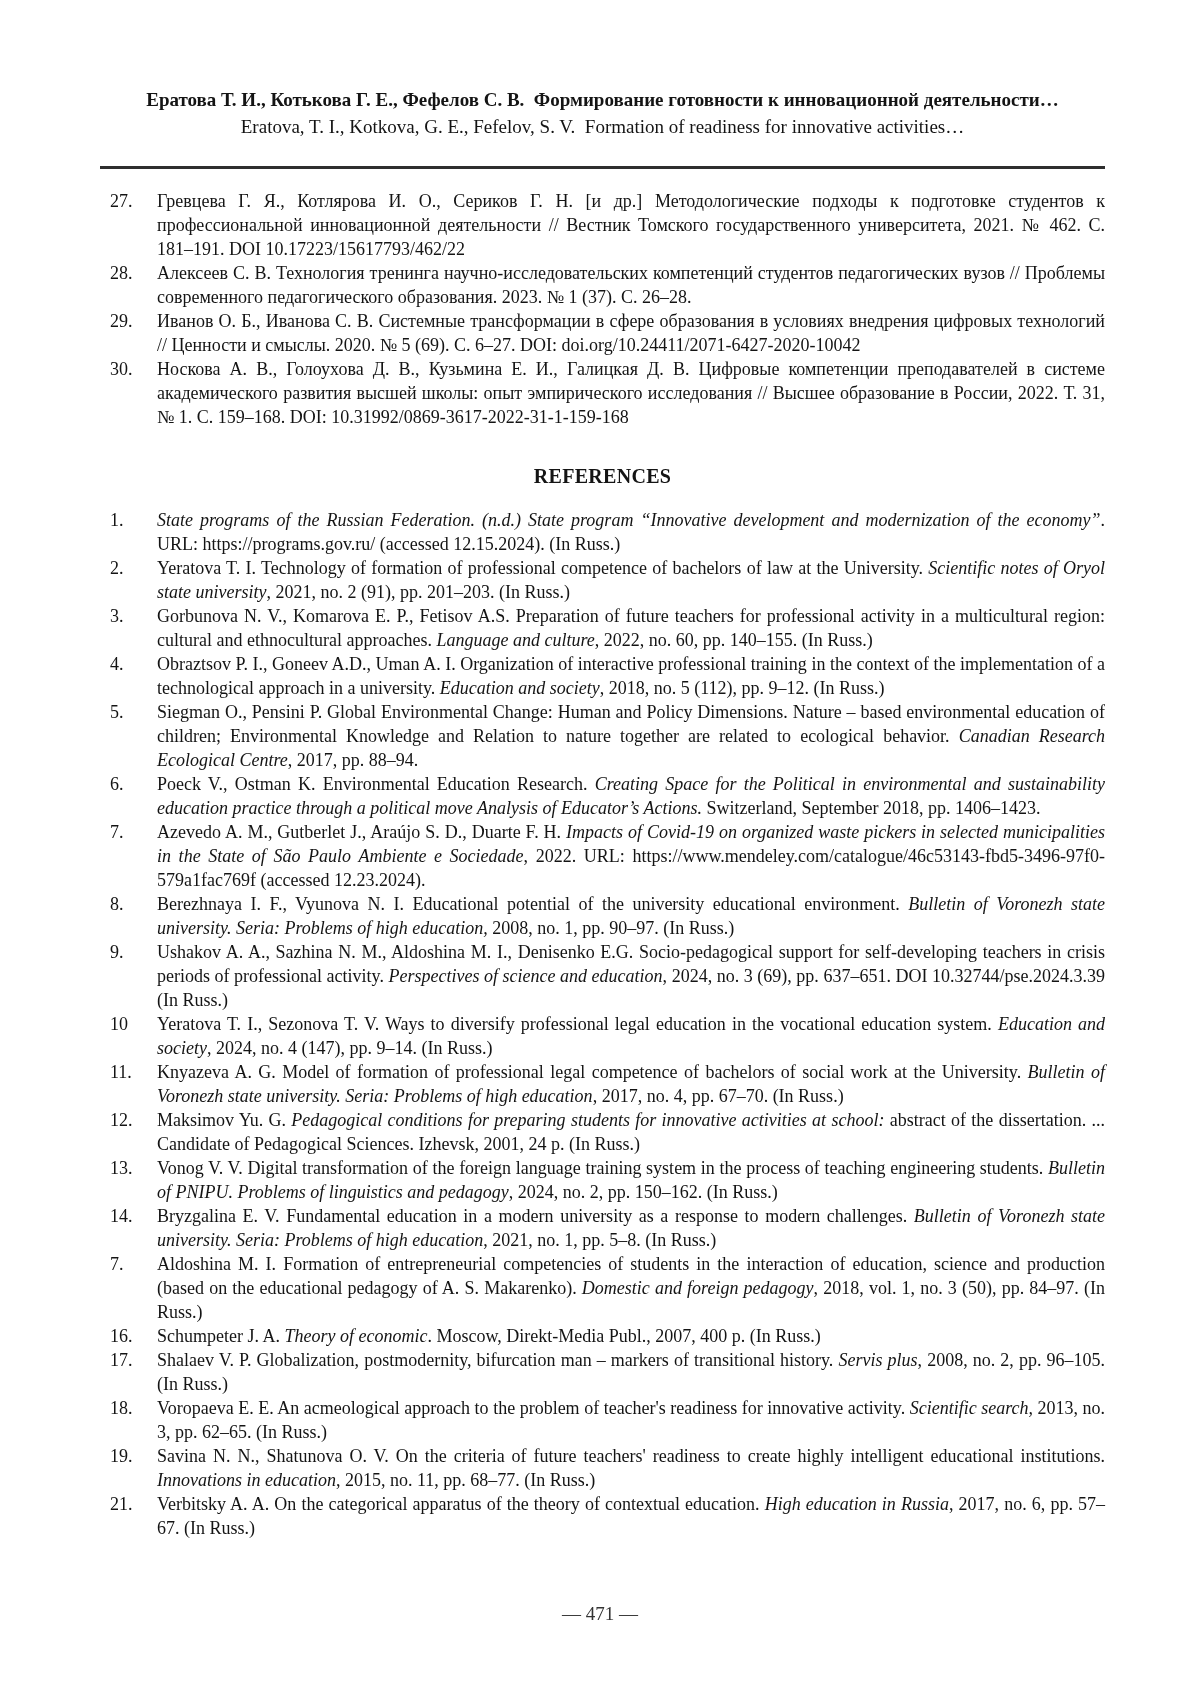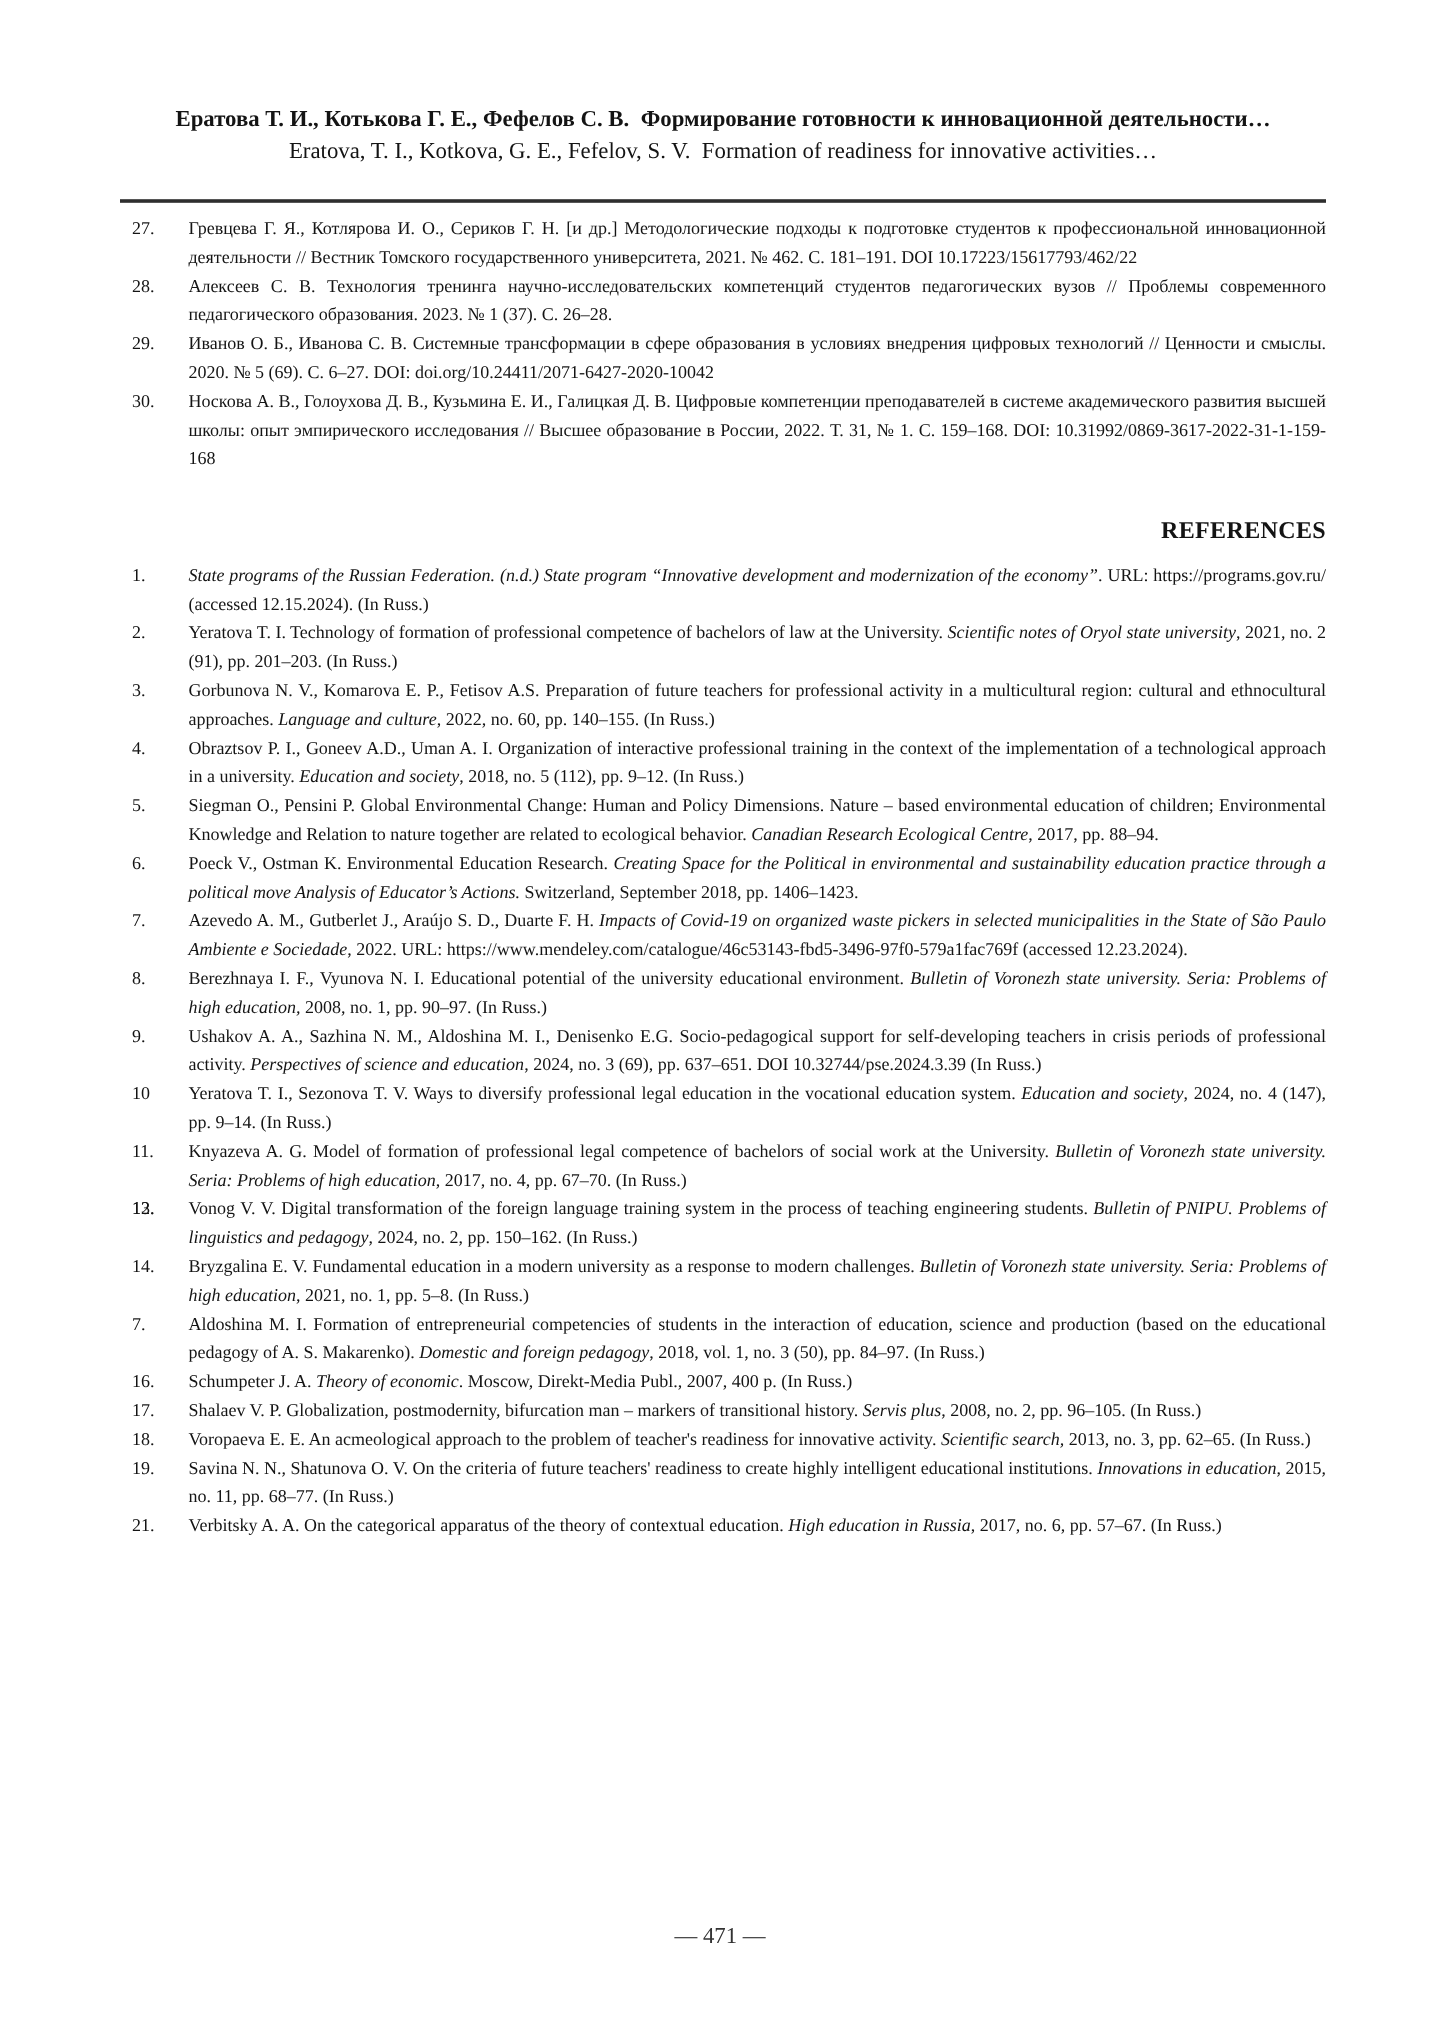--- a/index.html
+++ b/index.html
@@ -18,27 +18,27 @@
   .header { margin-top: 86px; text-align: center; font-size: 19px; line-height: 27px; }
   .header-ru { font-weight: bold; }
   .header-en { font-weight: normal; }
 
   .rule {
     border: none;
     border-top: 3px solid #2e2e2e;
     margin: 26px 0 0 0;
   }
 
-  .ref-list { margin-top: 10px; font-size: 15px; line-height: 24px; }
+  .ref-list { margin-top: 20px; font-size: 18px; line-height: 24px; }
   .ref-item { position: relative; padding-left: 57px; text-align: justify; }
   .ref-num { position: absolute; left: 10px; top: 0; }
   .ref-text em { font-style: italic; }
 
   .references-heading {
-    text-align: right;
+    text-align: center;
     font-weight: bold;
     font-size: 20px;
     margin: 36px 0 14px 0;
     letter-spacing: 0.3px;
   }
 
   .footer {
     position: absolute;
     left: 0; right: 0;
     bottom: 72px;
@@ -74,21 +74,21 @@
         <div class="ref-item"><span class="ref-num">2.</span><span class="ref-text"><span>Yeratova T. I. Technology of formation of professional competence of bachelors of law at the University. </span><em>Scientific notes of Oryol state university</em><span>, 2021, no. 2 (91), pp. 201–203. (In Russ.)</span></span></div>
         <div class="ref-item"><span class="ref-num">3.</span><span class="ref-text"><span>Gorbunova N. V., Komarova E. P., Fetisov A.S. Preparation of future teachers for professional activity in a multicultural region: cultural and ethnocultural approaches. </span><em>Language and culture</em><span>, 2022, no. 60, pp. 140–155. (In Russ.)</span></span></div>
         <div class="ref-item"><span class="ref-num">4.</span><span class="ref-text"><span>Obraztsov P. I., Goneev A.D., Uman A. I. Organization of interactive professional training in the context of the implementation of a technological approach in a university. </span><em>Education and society</em><span>, 2018, no. 5 (112), pp. 9–12. (In Russ.)</span></span></div>
         <div class="ref-item"><span class="ref-num">5.</span><span class="ref-text"><span>Siegman O., Pensini P. Global Environmental Change: Human and Policy Dimensions. Nature – based environmental education of children; Environmental Knowledge and Relation to nature together are related to ecological behavior. </span><em>Canadian Research Ecological Centre</em><span>, 2017, pp. 88–94.</span></span></div>
         <div class="ref-item"><span class="ref-num">6.</span><span class="ref-text"><span>Poeck V., Ostman K. Environmental Education Research. </span><em>Creating Space for the Political in environmental and sustainability education practice through a political move Analysis of Educator’s Actions.</em><span> Switzerland, September 2018, pp. 1406–1423.</span></span></div>
         <div class="ref-item"><span class="ref-num">7.</span><span class="ref-text"><span>Azevedo A. M., Gutberlet J., Araújo S. D., Duarte F. H. </span><em>Impacts of Covid-19 on organized waste pickers in selected municipalities in the State of São Paulo Ambiente e Sociedade</em><span>, 2022. URL: https://www.mendeley.com/catalogue/46c53143-fbd5-3496-97f0-579a1fac769f (accessed 12.23.2024).</span></span></div>
         <div class="ref-item"><span class="ref-num">8.</span><span class="ref-text"><span>Berezhnaya I. F., Vyunova N. I. Educational potential of the university educational environment. </span><em>Bulletin of Voronezh state university. Seria: Problems of high education,</em><span> 2008, no. 1, pp. 90–97. (In Russ.)</span></span></div>
         <div class="ref-item"><span class="ref-num">9.</span><span class="ref-text"><span>Ushakov A. A., Sazhina N. M., Aldoshina M. I., Denisenko E.G. Socio-pedagogical support for self-developing teachers in crisis periods of professional activity. </span><em>Perspectives of science and education</em><span>, 2024, no. 3 (69), pp. 637–651. DOI 10.32744/pse.2024.3.39 (In Russ.)</span></span></div>
         <div class="ref-item"><span class="ref-num">10</span><span class="ref-text"><span>Yeratova T. I., Sezonova T. V. Ways to diversify professional legal education in the vocational education system. </span><em>Education and society</em><span>, 2024, no. 4 (147), pp. 9–14. (In Russ.)</span></span></div>
         <div class="ref-item"><span class="ref-num">11.</span><span class="ref-text"><span>Knyazeva A. G. Model of formation of professional legal competence of bachelors of social work at the University. </span><em>Bulletin of Voronezh state university. Seria: Problems of high education</em><span>, 2017, no. 4, pp. 67–70. (In Russ.)</span></span></div>
-        <div class="ref-item"><span class="ref-num">12.</span></div>
+        <div class="ref-item"><span class="ref-num">12.</span><span class="ref-text"><span>Maksimov Yu. G. </span><em>Pedagogical conditions for preparing students for innovative activities at school:</em><span> abstract of the dissertation. ... Candidate of Pedagogical Sciences. Izhevsk, 2001, 24 p. (In Russ.)</span></span></div>
         <div class="ref-item"><span class="ref-num">13.</span><span class="ref-text"><span>Vonog V. V. Digital transformation of the foreign language training system in the process of teaching engineering students. </span><em>Bulletin of PNIPU. Problems of linguistics and pedagogy</em><span>, 2024, no. 2, pp. 150–162. (In Russ.)</span></span></div>
         <div class="ref-item"><span class="ref-num">14.</span><span class="ref-text"><span>Bryzgalina E. V. Fundamental education in a modern university as a response to modern challenges. </span><em>Bulletin of Voronezh state university. Seria: Problems of high education</em><span>, 2021, no. 1, pp. 5–8. (In Russ.)</span></span></div>
         <div class="ref-item"><span class="ref-num">7.</span><span class="ref-text"><span>Aldoshina M. I. Formation of entrepreneurial competencies of students in the interaction of education, science and production (based on the educational pedagogy of A. S. Makarenko). </span><em>Domestic and foreign pedagogy</em><span>, 2018, vol. 1, no. 3 (50), pp. 84–97. (In Russ.)</span></span></div>
         <div class="ref-item"><span class="ref-num">16.</span><span class="ref-text"><span>Schumpeter J. A. </span><em>Theory of economic</em><span>. Moscow, Direkt-Media Publ., 2007, 400 p. (In Russ.)</span></span></div>
         <div class="ref-item"><span class="ref-num">17.</span><span class="ref-text"><span>Shalaev V. P. Globalization, postmodernity, bifurcation man – markers of transitional history. </span><em>Servis plus</em><span>, 2008, no. 2, pp. 96–105. (In Russ.)</span></span></div>
         <div class="ref-item"><span class="ref-num">18.</span><span class="ref-text"><span>Voropaeva E. E. An acmeological approach to the problem of teacher's readiness for innovative activity. </span><em>Scientific search,</em><span> 2013, no. 3, pp. 62–65. (In Russ.)</span></span></div>
         <div class="ref-item"><span class="ref-num">19.</span><span class="ref-text"><span>Savina N. N., Shatunova O. V. On the criteria of future teachers' readiness to create highly intelligent educational institutions. </span><em>Innovations in education</em><span>, 2015, no. 11, pp. 68–77. (In Russ.)</span></span></div>
         <div class="ref-item"><span class="ref-num">21.</span><span class="ref-text"><span>Verbitsky A. A. On the categorical apparatus of the theory of contextual education. </span><em>High education in Russia</em><span>, 2017, no. 6, pp. 57–67. (In Russ.)</span></span></div>
       </div>
 

